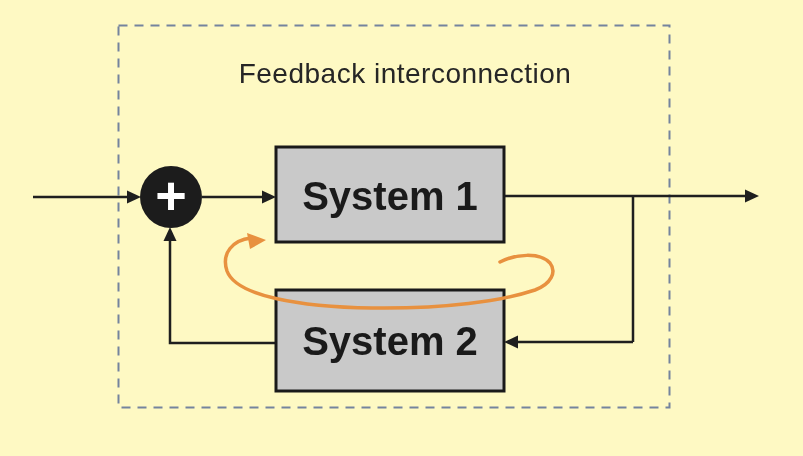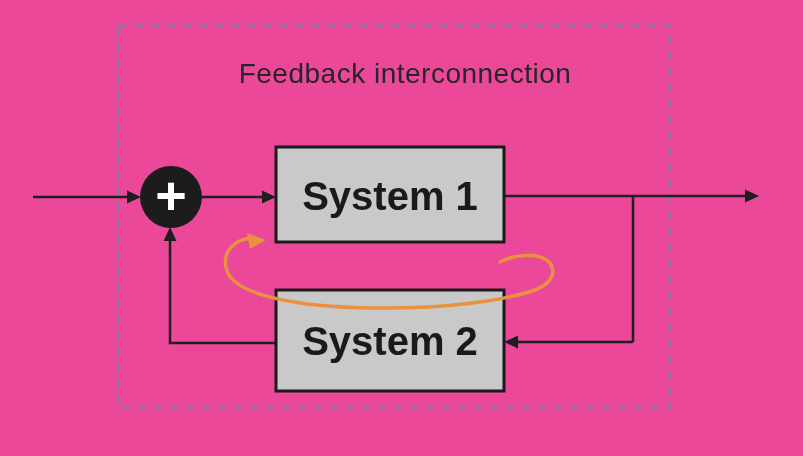--- a/index.html
+++ b/index.html
@@ -1,20 +1,20 @@
 <!DOCTYPE html>
 <html><head>
 <meta charset="utf-8">
 <style>
   html, body { margin: 0; padding: 0; background: #ffffff; }
   .canvas {
     position: relative;
     width: 803px;
     height: 456px;
-    background: #ec4899;
+    background: #fef9c3;
     overflow: hidden;
     font-family: "Liberation Sans", sans-serif;
   }
   .canvas svg { position: absolute; top: 0; left: 0; }
   text { font-family: "Liberation Sans", sans-serif; }
   .title-text { font-size: 28px; letter-spacing: 0.5px; }
   .block-text { font-size: 40px; font-weight: bold; }
   .plus-text  { font-size: 54px; font-weight: bold; }
 </style>
 </head>

